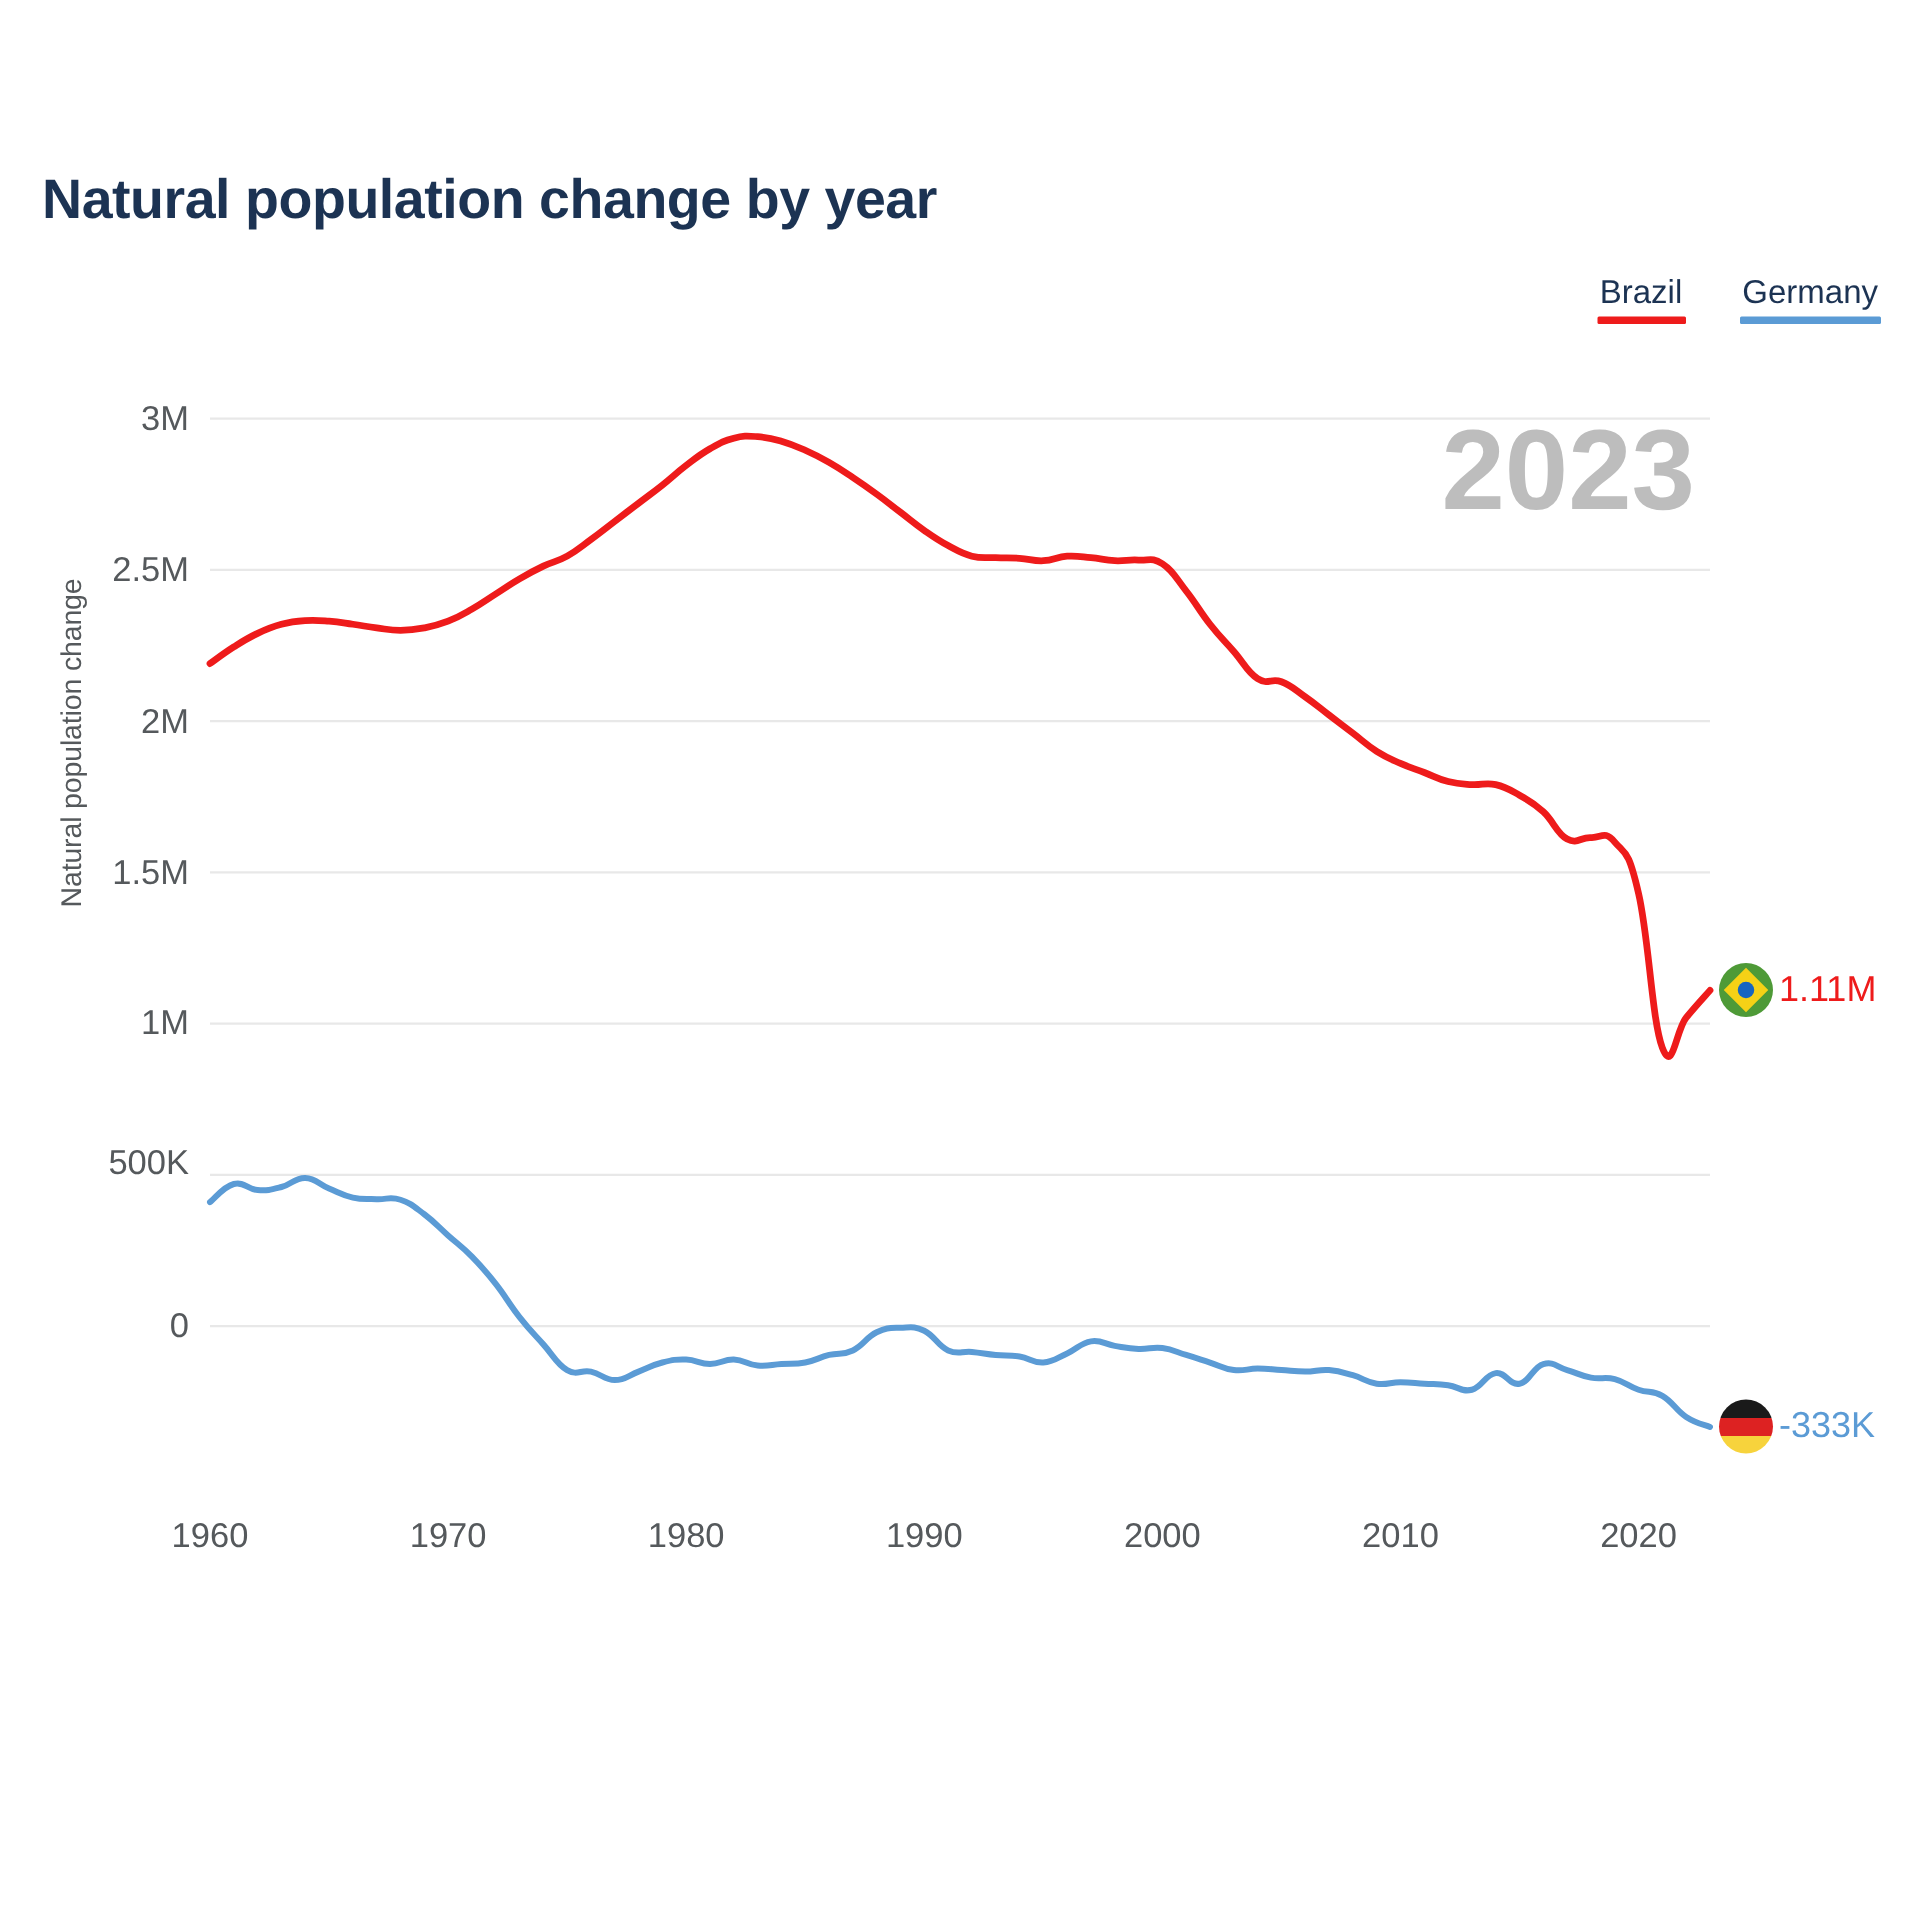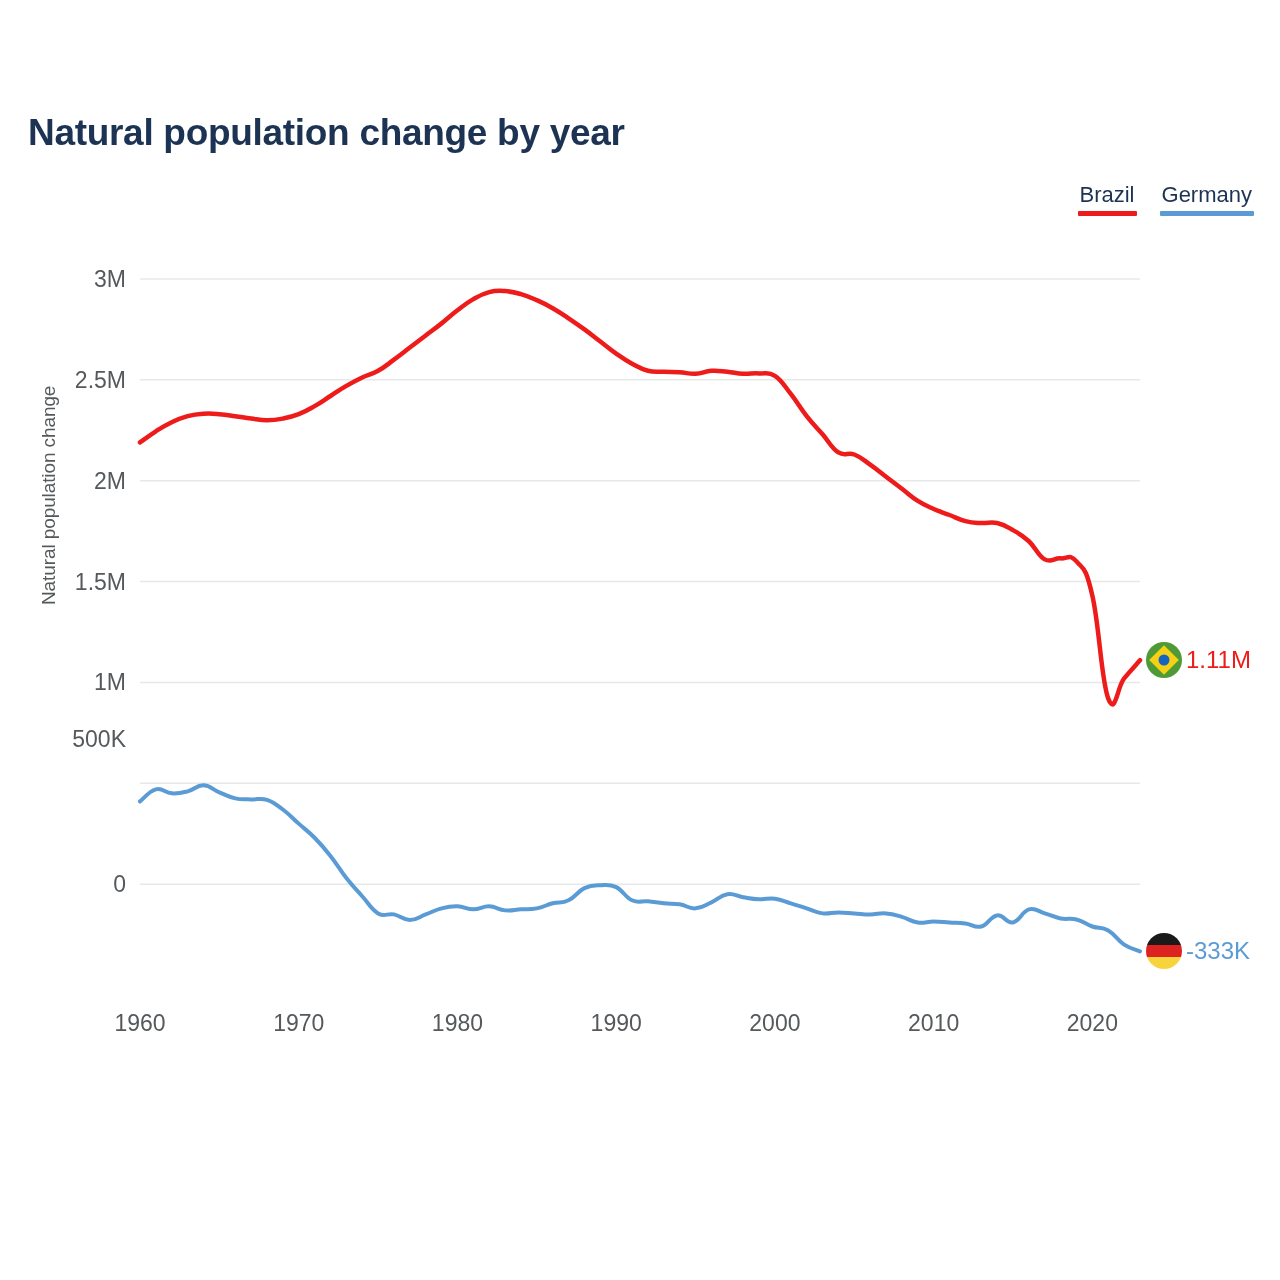--- a/index.html
+++ b/index.html
@@ -28,21 +28,21 @@
     font-weight: bold;
     color: #1c3353;
     letter-spacing: -0.3px;
     white-space: nowrap;
   }
   #legend {
     position: absolute;
     right: 26px;
     top: 182px;
     display: flex;
-    gap: 23px;
+    gap: 36px;
     align-items: flex-start;
   }
   .legend-item {
     display: flex;
     flex-direction: column;
     align-items: stretch;
     cursor: pointer;
   }
   .legend-label {
     font-size: 22px;
@@ -165,20 +165,21 @@
     <div class="legend-item">
       <div class="legend-label">Brazil</div>
       <div class="legend-rule" style="background:#ee1b1b"></div>
     </div>
     <div class="legend-item">
       <div class="legend-label">Germany</div>
       <div class="legend-rule" style="background:#5b9bd5"></div>
     </div>
   </div>
 
+  <div id="year-watermark">2023</div>
 
   <div id="y-axis-title">Natural population change</div>
 
   <svg id="plot-area" viewBox="0 0 1280 1280" width="1280" height="1280" aria-hidden="true">
     <g id="gridlines">
         <line x1="140" x2="1140" y1="279" y2="279" stroke="#e8e8e8" stroke-width="1.5"></line>
         <line x1="140" x2="1140" y1="379.85714285714283" y2="379.85714285714283" stroke="#e8e8e8" stroke-width="1.5"></line>
         <line x1="140" x2="1140" y1="480.71428571428567" y2="480.71428571428567" stroke="#e8e8e8" stroke-width="1.5"></line>
         <line x1="140" x2="1140" y1="581.5714285714286" y2="581.5714285714286" stroke="#e8e8e8" stroke-width="1.5"></line>
         <line x1="140" x2="1140" y1="682.4285714285713" y2="682.4285714285713" stroke="#e8e8e8" stroke-width="1.5"></line>
@@ -190,21 +191,21 @@
         <path d="M140.00,801.44 C143.49,798.78 148.89,791.11 155.87,789.34 C162.86,787.56 164.76,792.93 171.75,793.37 C178.73,793.82 180.63,793.13 187.62,791.35 C194.60,789.58 196.51,785.08 203.49,785.30 C210.48,785.52 212.38,789.48 219.37,792.36 C226.35,795.25 228.25,796.86 235.24,798.41 C242.22,799.97 244.13,799.11 251.11,799.42 C258.10,799.73 260.00,797.61 266.98,799.83 C273.97,802.05 275.87,804.27 282.86,809.51 C289.84,814.75 291.75,817.42 298.73,823.63 C305.71,829.84 307.62,830.65 314.60,837.75 C321.59,844.85 323.49,847.03 330.48,855.90 C337.46,864.78 339.37,869.22 346.35,878.09 C353.33,886.97 355.24,888.48 362.22,896.25 C369.21,904.01 371.11,909.40 378.10,913.39 C385.08,917.39 386.98,912.94 393.97,914.40 C400.95,915.86 402.86,920.05 409.84,920.05 C416.83,920.05 418.73,916.97 425.71,914.40 C432.70,911.83 434.60,910.12 441.59,908.35 C448.57,906.57 450.48,906.11 457.46,906.33 C464.44,906.55 466.35,909.36 473.33,909.36 C480.32,909.36 482.22,906.11 489.21,906.33 C496.19,906.55 498.10,909.70 505.08,910.37 C512.06,911.03 513.97,909.80 520.95,909.36 C527.94,908.91 529.84,909.68 536.83,908.35 C543.81,907.02 545.71,905.08 552.70,903.31 C559.68,901.53 561.59,903.61 568.57,900.28 C575.56,896.95 577.46,891.51 584.44,888.18 C591.43,884.85 593.33,885.37 600.32,885.15 C607.30,884.93 609.21,883.84 616.19,887.17 C623.17,890.50 625.08,897.17 632.06,900.28 C639.05,903.39 640.95,900.62 647.94,901.29 C654.92,901.95 656.83,902.64 663.81,903.31 C670.79,903.97 672.70,903.20 679.68,904.31 C686.67,905.42 688.57,908.79 695.56,908.35 C702.54,907.90 704.44,905.40 711.43,902.30 C718.41,899.19 720.32,895.34 727.30,894.23 C734.29,893.12 736.19,896.14 743.17,897.25 C750.16,898.36 752.06,898.96 759.05,899.27 C766.03,899.58 767.94,897.78 774.92,898.67 C781.90,899.55 783.81,901.18 790.79,903.31 C797.78,905.44 799.68,906.13 806.67,908.35 C813.65,910.57 815.56,912.50 822.54,913.39 C829.52,914.28 831.43,912.38 838.41,912.38 C845.40,912.38 847.30,912.95 854.29,913.39 C861.27,913.84 863.17,914.40 870.16,914.40 C877.14,914.40 879.05,912.86 886.03,913.39 C893.02,913.92 894.92,914.82 901.90,916.82 C908.89,918.82 910.79,921.45 917.78,922.47 C924.76,923.49 926.67,921.46 933.65,921.46 C940.63,921.46 942.54,922.02 949.52,922.47 C956.51,922.91 958.41,922.59 965.40,923.48 C972.38,924.36 974.29,928.28 981.27,926.50 C988.25,924.73 990.16,916.30 997.14,915.41 C1004.13,914.52 1006.03,923.80 1013.02,922.47 C1020.00,921.14 1021.90,911.35 1028.89,909.36 C1035.87,907.36 1037.78,911.39 1044.76,913.39 C1051.75,915.39 1053.65,917.10 1060.63,918.43 C1067.62,919.77 1069.52,917.67 1076.51,919.44 C1083.49,921.22 1085.40,924.06 1092.38,926.50 C1099.37,928.94 1101.27,926.54 1108.25,930.54 C1115.24,934.53 1117.14,940.09 1124.13,944.66 C1131.11,949.23 1136.51,949.85 1140.00,951.31" fill="none" stroke="#5b9bd5" stroke-width="4" stroke-linejoin="round" stroke-linecap="round"></path>
       </g>
   </svg>
 
   <div id="ytick-container">
       <div class="ytick-label" style="top: 279px; right: 1154px;">3M</div>
       <div class="ytick-label" style="top: 379.857px; right: 1154px;">2.5M</div>
       <div class="ytick-label" style="top: 480.714px; right: 1154px;">2M</div>
       <div class="ytick-label" style="top: 581.571px; right: 1154px;">1.5M</div>
       <div class="ytick-label" style="top: 682.429px; right: 1154px;">1M</div>
-      <div class="ytick-label" style="top: 739px; right: 1154px;">500K</div>
+      <div class="ytick-label" style="top: 775px; right: 1154px;">500K</div>
       <div class="ytick-label" style="top: 884.143px; right: 1154px;">0</div>
     </div>
   <div id="xtick-container">
       <div class="xtick-label" style="left: 140px;">1960</div>
       <div class="xtick-label" style="left: 298.73px;">1970</div>
       <div class="xtick-label" style="left: 457.46px;">1980</div>
       <div class="xtick-label" style="left: 616.19px;">1990</div>
       <div class="xtick-label" style="left: 774.921px;">2000</div>
       <div class="xtick-label" style="left: 933.651px;">2010</div>
       <div class="xtick-label" style="left: 1092.38px;">2020</div>

